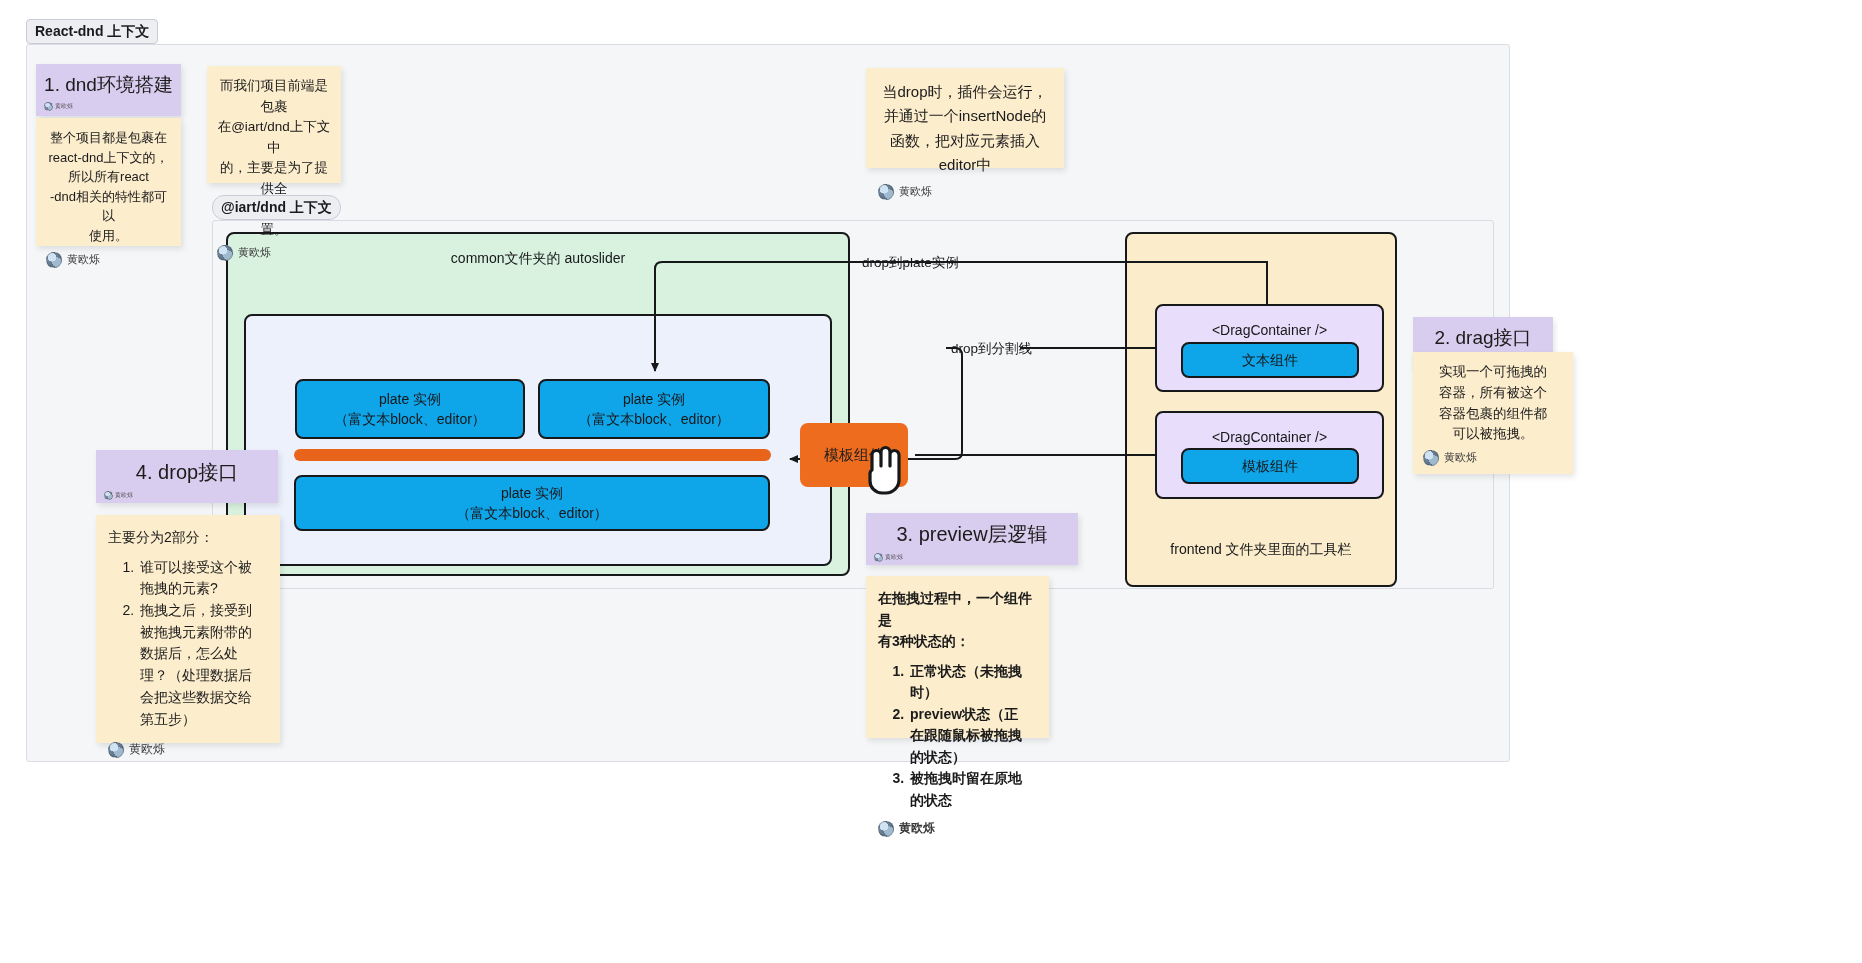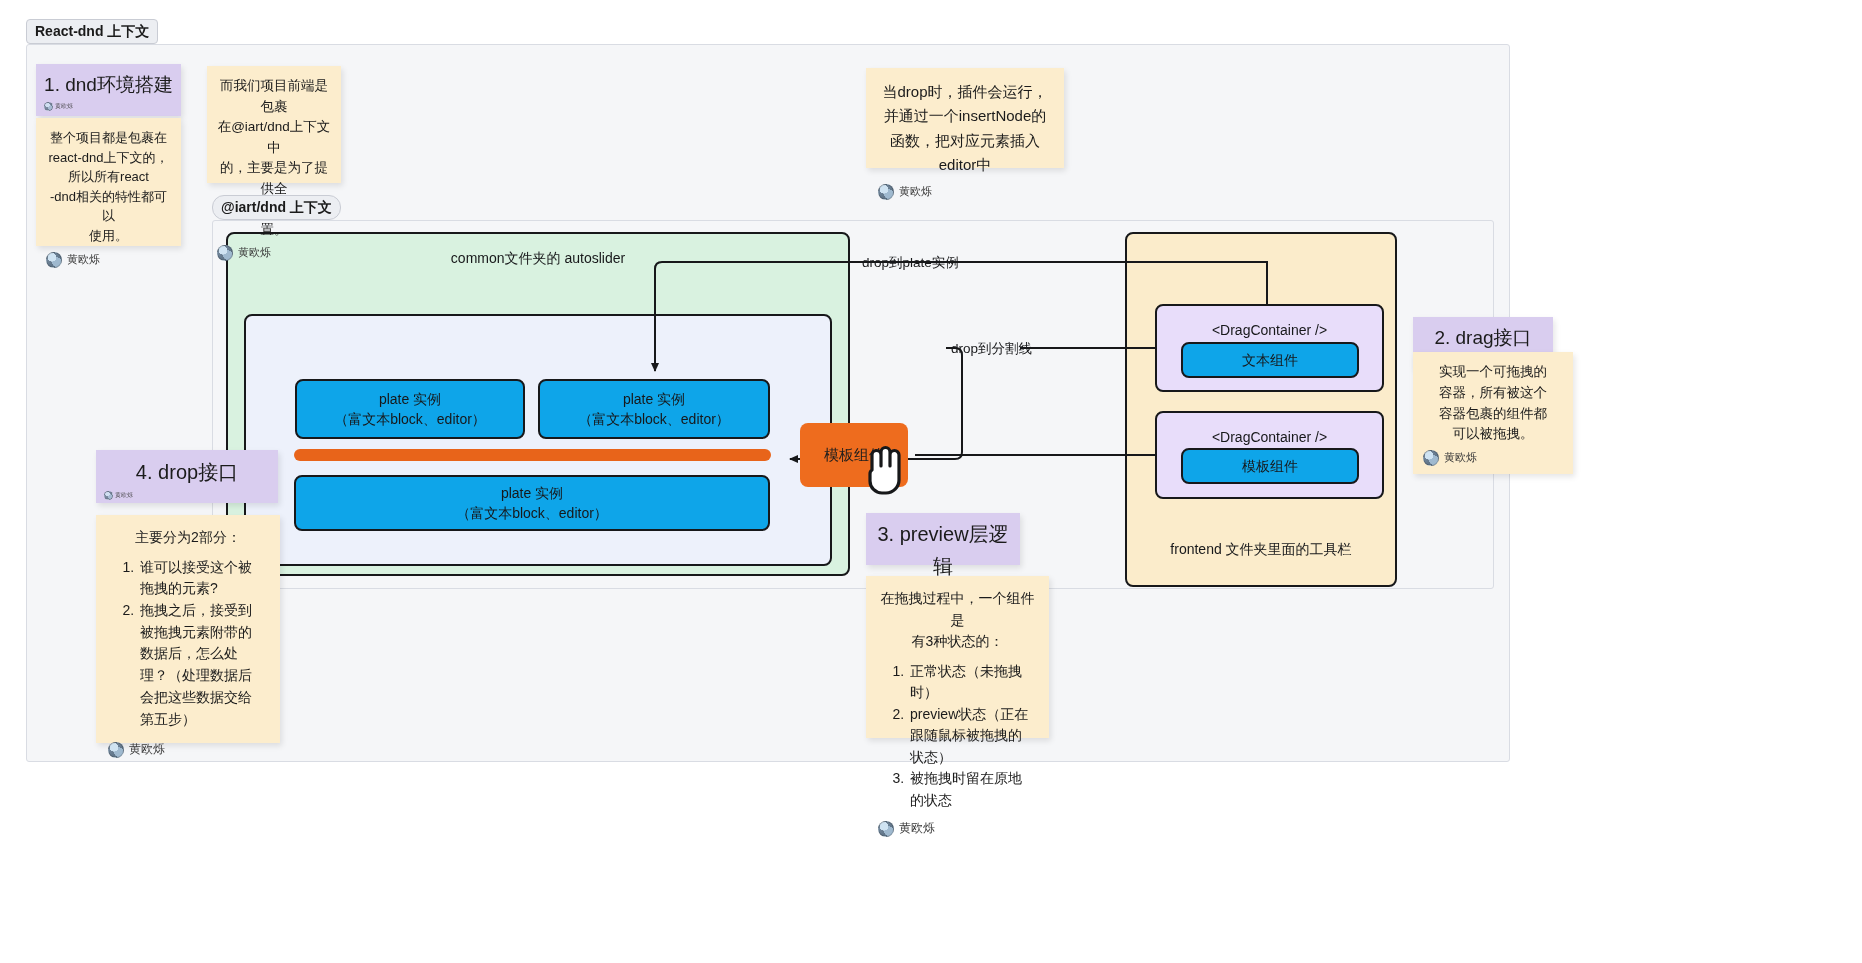--- a/index.html
+++ b/index.html
@@ -89,21 +89,21 @@
     position: absolute;
     box-sizing: border-box;
     padding: 12px 14px 8px 14px;
     font-size: 14.5px;
     line-height: 1.58;
     color: #1b1b1b;
     box-shadow: 2px 3px 6px rgba(0,0,0,0.10);
   }
   .sticky.yellow { background: #fcedcd; }
   .sticky.purple { background: #d9cdef; }
-  .sticky .body { white-space: pre-line; text-align: center; }
+  .sticky .body { white-space: pre-line; }
   .sticky .body.center { text-align: center; }
   .sticky .heading {
     font-size: 21px;
     text-align: center;
     color: #1b1b1b;
     padding: 6px 0 2px 0;
   }
   .sticky ol {
     margin: 8px;
     padding-left: 22px;
@@ -283,29 +283,29 @@
     <div class="body center" style="font-size:13.5px; line-height:1.54;">实现一个可拖拽的
 容器，所有被这个
 容器包裹的组件都
 可以被拖拽。</div>
     <div class="author" style="font-size:11px; margin-top:4px;">
       <span class="avatar"></span>
       <span>黄欧烁</span>
     </div>
   </div>
 
-  <div class="sticky purple" style="left:866px; top:513px; width:154px; height:52px; padding:4px 8px;">
+  <div class="sticky purple" style="left:866px; top:513px; width:212px; height:52px; padding:4px 8px;">
     <div class="heading" style="font-size:20px; padding:2px 0 0 0;">3. preview层逻辑</div>
     <div class="author tiny">
       <span class="avatar"></span>
       <span>黄欧烁</span>
     </div>
   </div>
 
-  <div class="sticky yellow" style="left:866px; top:576px; width:183px; height:162px; padding:12px 12px 6px 12px;">
+  <div class="sticky yellow" style="left:866px; top:576px; width:183px; height:162px; padding:12px 12px 6px 12px;font-weight:bold;">
     <div class="body" style="font-size:14px; line-height:1.54;">在拖拽过程中，一个组件是
 有3种状态的：</div>
     <ol style="font-size:14px; line-height:1.54;">
       <li>正常状态（未拖拽时）</li>
       <li>preview状态（正在跟随鼠标被拖拽的状态）</li>
       <li>被拖拽时留在原地的状态</li>
     </ol>
     <div class="author" style="font-size:12px; margin-top:8px;">
       <span class="avatar"></span>
       <span>黄欧烁</span>

